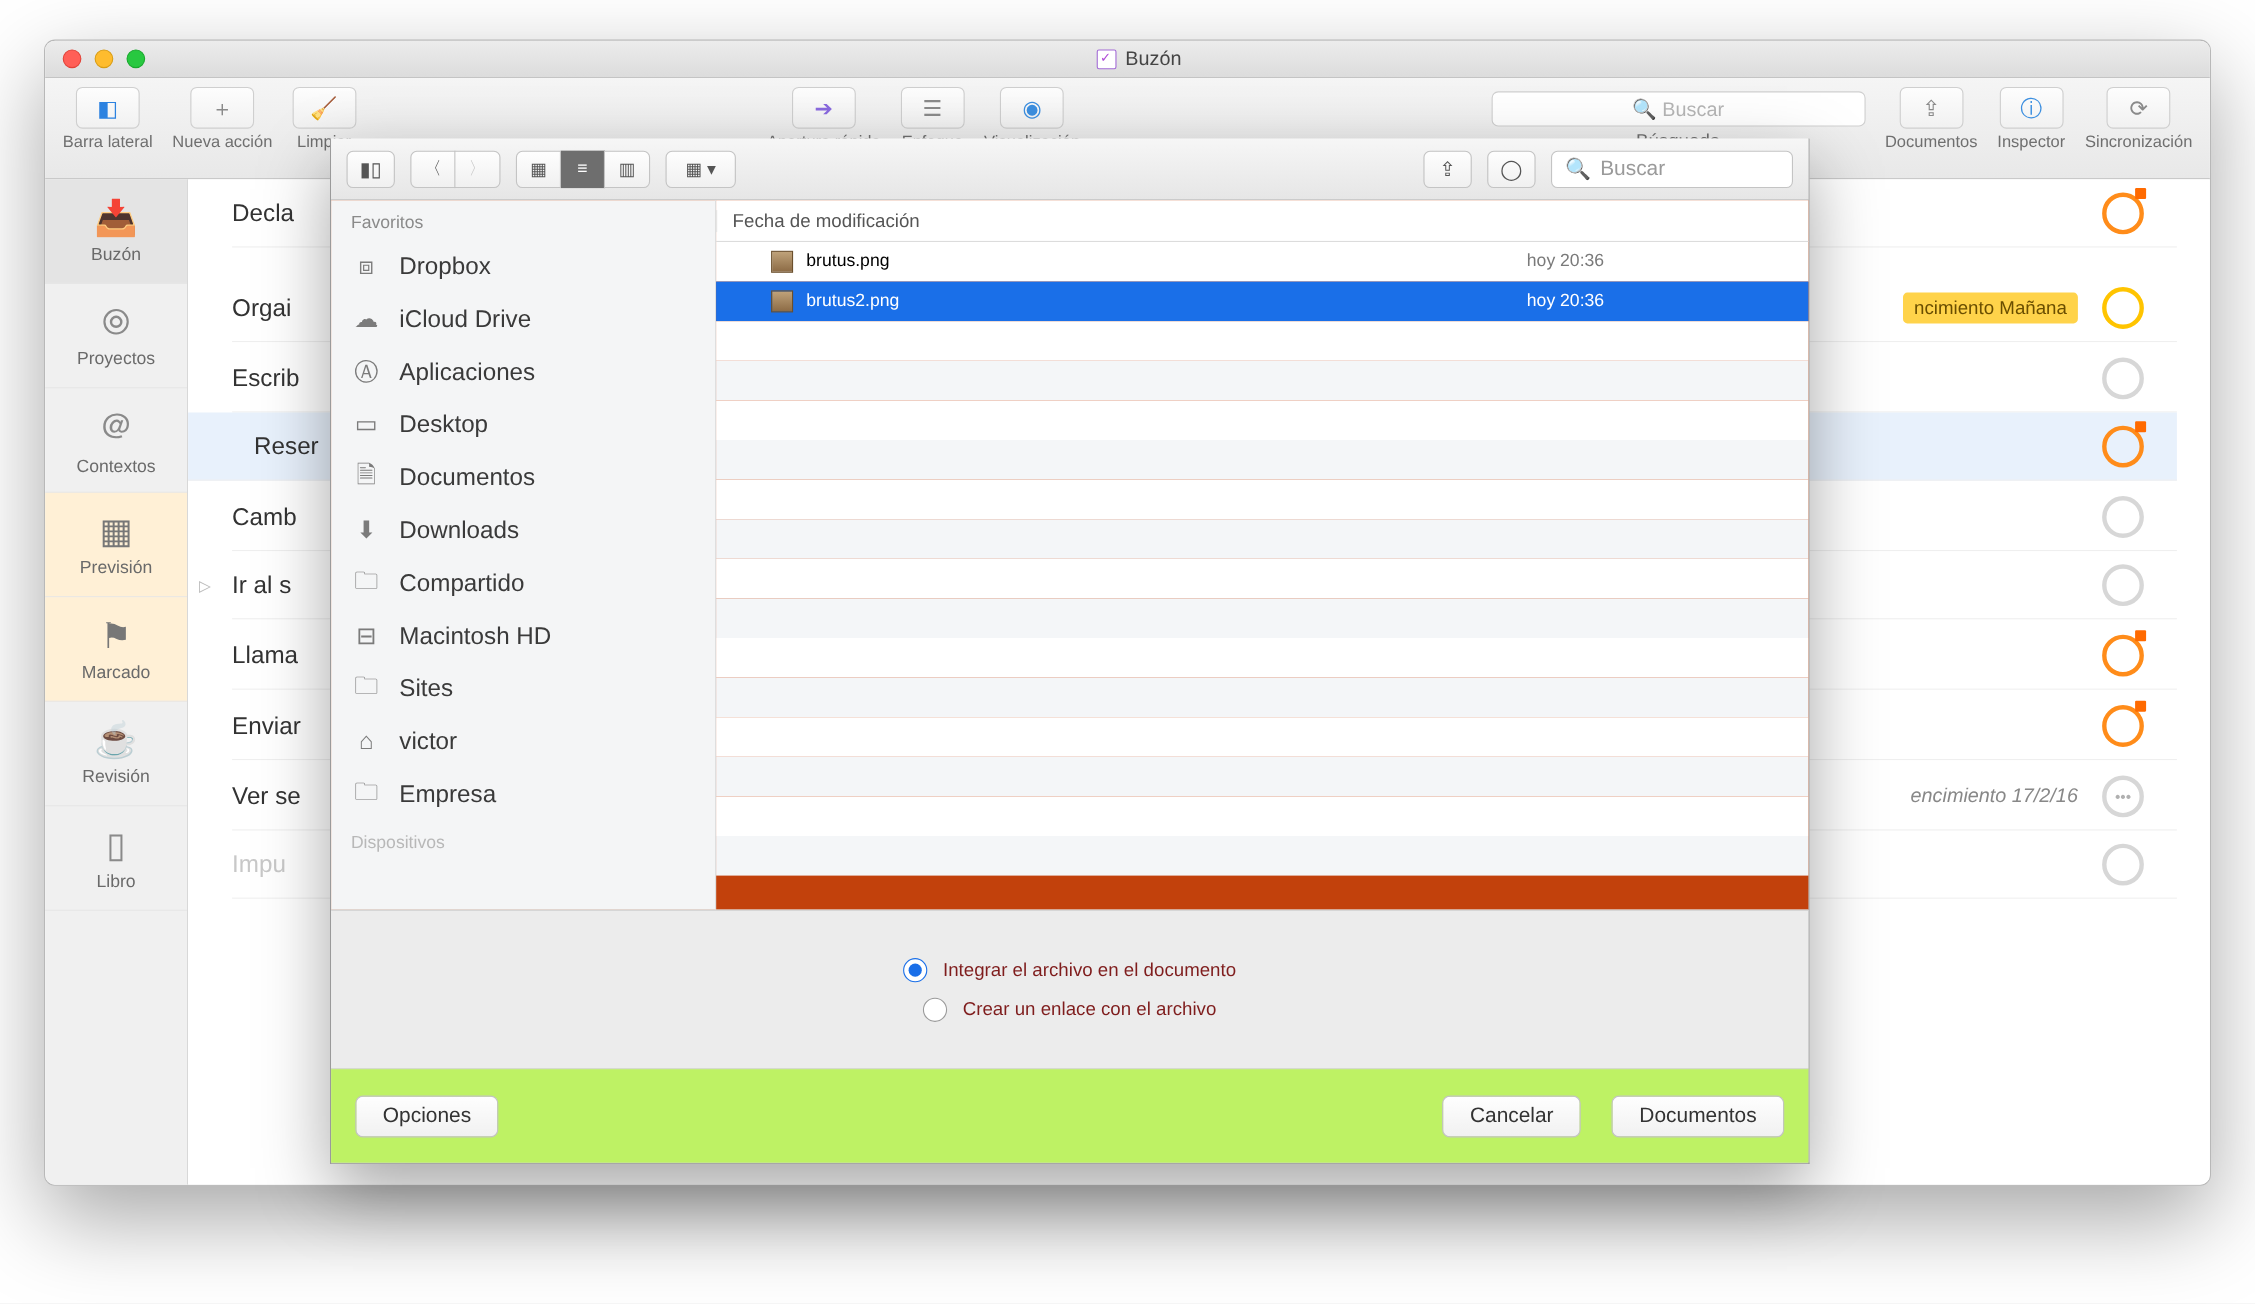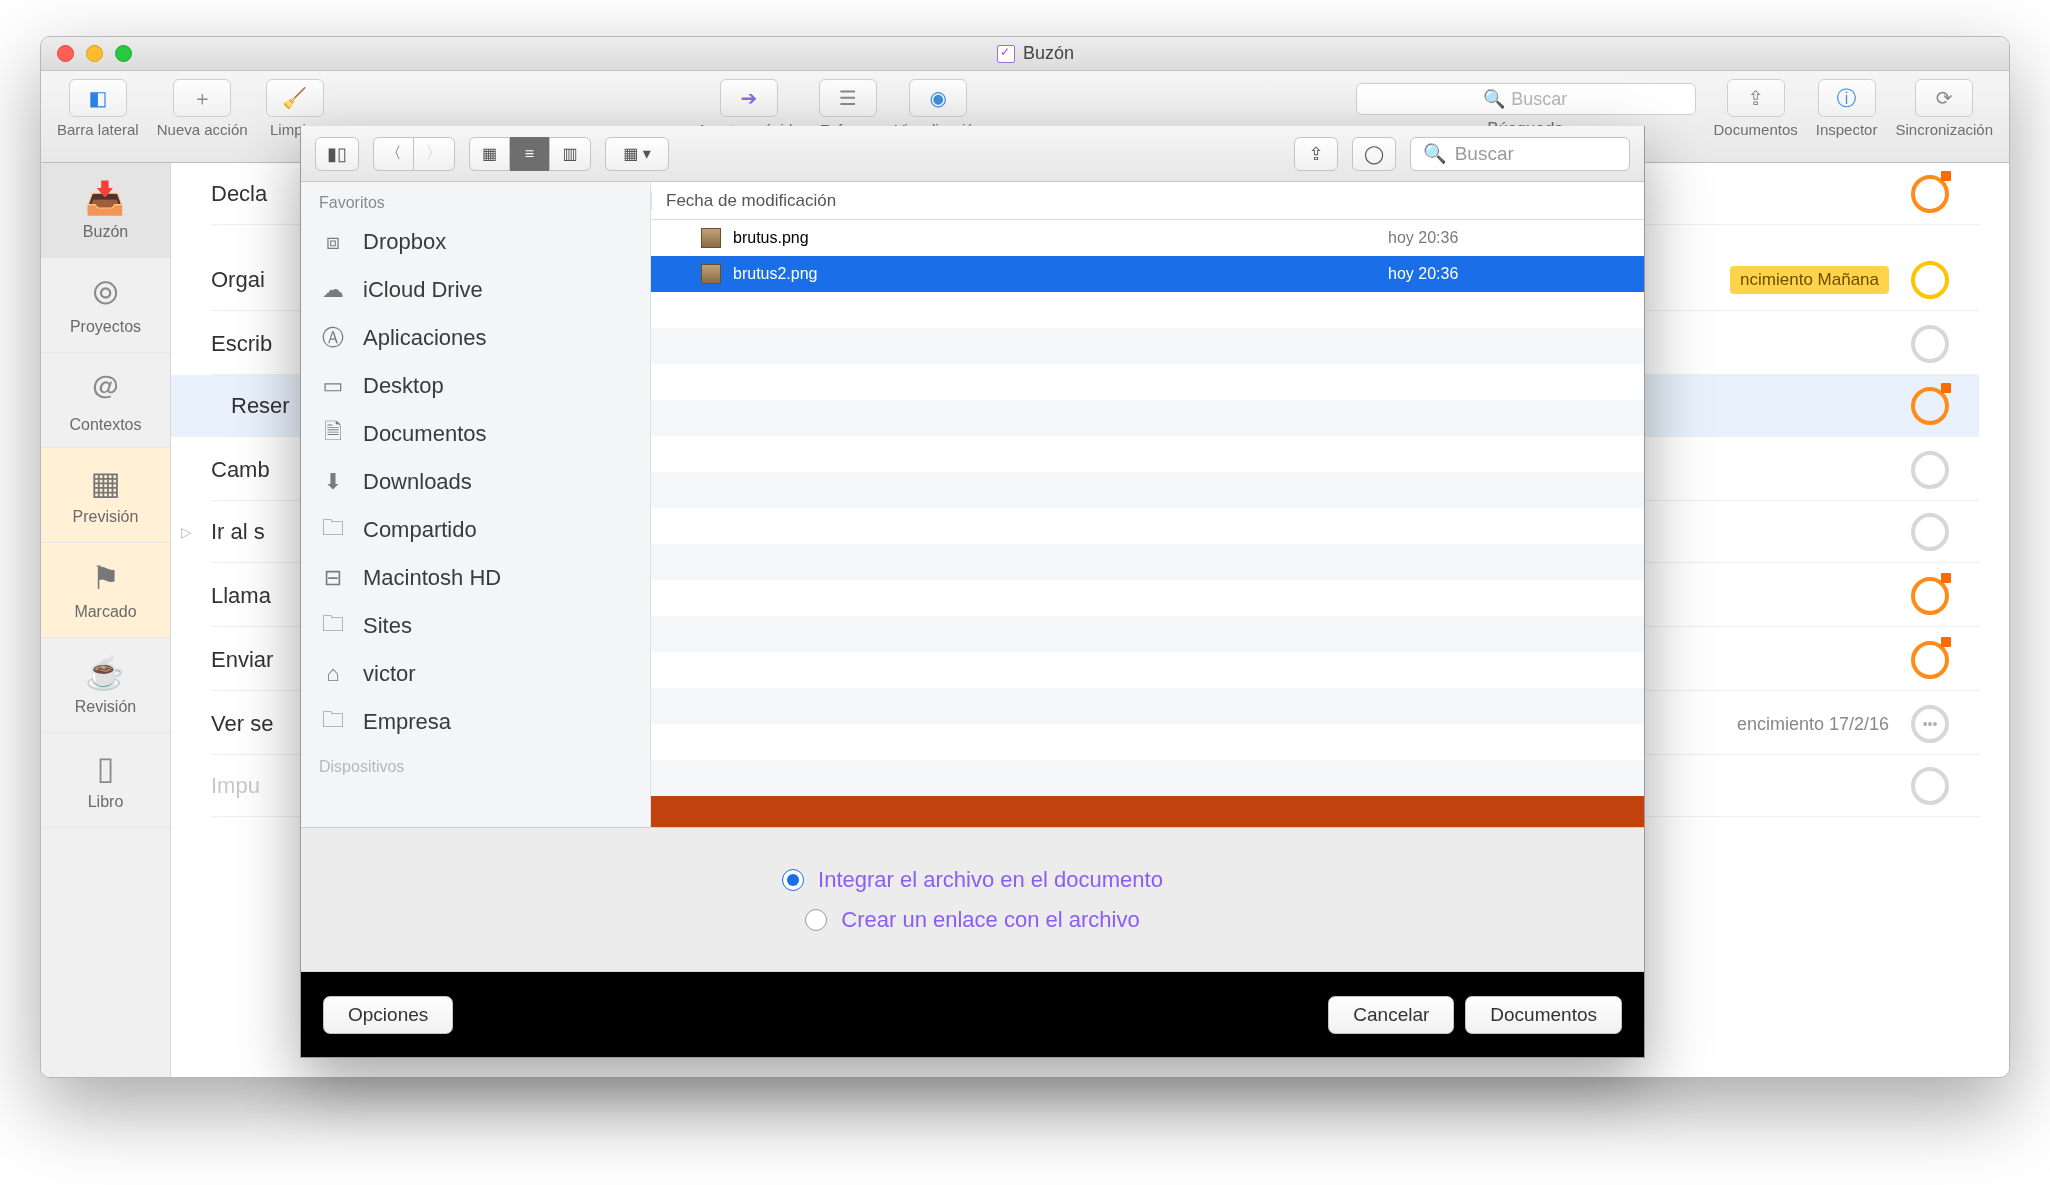--- a/index.html
+++ b/index.html
@@ -57,21 +57,21 @@
 .tasks { flex:1; position:relative; background:#fff; }
 .task-row { position:absolute; left:40px; right:30px; height:62px; display:flex; align-items:center; font-size:22px; color:#333; border-bottom:1px solid #efefef;}
 .task-row.sel-bg{ background:#e8f1fc; left:0; padding-left:60px;}
 .task-row.faded{ color:#c8c8c8;}
 .circle { position:absolute; right:30px; width:38px; height:38px; border:4px solid #d7d7d7; border-radius:50%; top:50%; transform:translateY(-50%);}
 .circle.orange{ border-color:#ff8c1a;}
 .circle.orange.flag::after{content:"";position:absolute;right:-6px;top:-8px;width:10px;height:10px;background:#ff6a00;border-radius:1px;}
 .circle.yellow{ border-color:#ffc400;}
 .circle.dots{ border-color:#d7d7d7; display:flex; align-items:center; justify-content:center; font-size:14px; color:#b0b0b0;}
 .tag { position:absolute; right:90px; background:#ffd34a; color:#6a4e00; font-size:17px; padding:4px 10px; border-radius:4px; top:50%; transform:translateY(-50%);}
-.due { position:absolute; right:90px; color:#888; font-size:18px; top:50%; transform:translateY(-50%);}
+.due { position:absolute; right:90px; color:#888; font-size:18px; top:50%; transform:translateY(-50%);font-style:italic;}
 .disclosure{position:absolute;left:-30px;color:#bbb;font-size:14px;}
 
 
 .sheet {
   position:absolute; left:300px; top:126px; width:1345px; height:932px;
   background:#ececec; border:1px solid #9a9a9a; border-top:none;
   box-shadow: 0 25px 60px rgba(0,0,0,.35);
 }
 .sheet-toolbar{
   height:56px; background:linear-gradient(#f6f6f6,#e6e6e6);
@@ -106,26 +106,26 @@
 .frow:nth-child(odd){background:#fff;}
 .frow:nth-child(even){background:#f4f6f8;}
 .frow .fname{flex:1;display:flex;align-items:center;gap:12px;padding-left:50px;}
 .frow .fico{width:20px;height:20px;background:linear-gradient(#bfa27a,#8c6b45);border:1px solid #6b4f2c;}
 .frow .fdate{width:270px;padding-left:14px;color:#7a7a7a;}
 .frow.selected{background:#1a6fe8 !important;color:#fff;}
 .frow.selected .fdate{color:#fff;}
 .frow.empty .fname,.frow.empty .fdate{visibility:hidden;}
 
 .sheet-options{position:absolute;left:0;right:0;bottom:86px;height:144px;background:#ececec;border-top:1px solid #d0d0d0;display:flex;flex-direction:column;align-items:center;justify-content:center;gap:14px;}
-.radio-row{display:flex;align-items:center;gap:14px;font-size:22px;color:#8b5cf6;}
+.radio-row{display:flex;align-items:center;gap:14px;font-size:17px;color:#7f1d1d;}
 .radio{width:22px;height:22px;border-radius:50%;border:1px solid #9a9a9a;background:#fff;display:flex;align-items:center;justify-content:center;}
 .radio.on{border-color:#1a6fe8;}
 .radio.on::after{content:"";width:12px;height:12px;border-radius:50%;background:#1a6fe8;}
 
-.sheet-footer{position:absolute;left:0;right:0;bottom:0;height:86px;background:#000000;border-top:1px solid #d8d8d8;display:flex;align-items:center;padding:0 22px;gap:11px;}
+.sheet-footer{position:absolute;left:0;right:0;bottom:0;height:86px;background:#bef264;border-top:1px solid #d8d8d8;display:flex;align-items:center;padding:0 22px;gap:28px;}
 .pushbtn{height:38px;padding:0 24px;background:linear-gradient(#fefefe,#f1f1f1);border:1px solid #c3c3c3;border-radius:7px;font-size:19px;color:#333;display:flex;align-items:center;}
 .sheet-footer .spacer{flex:1;}
 </style>
 </head>
 <body>
 
 <div class="window">
 
   <div class="titlebar">
     <div class="traffic">

